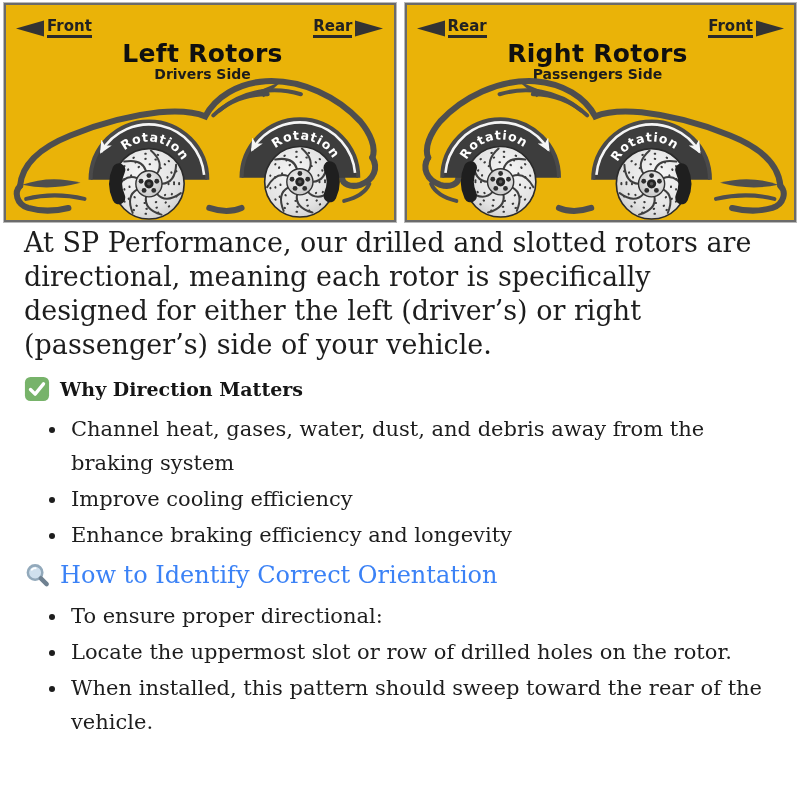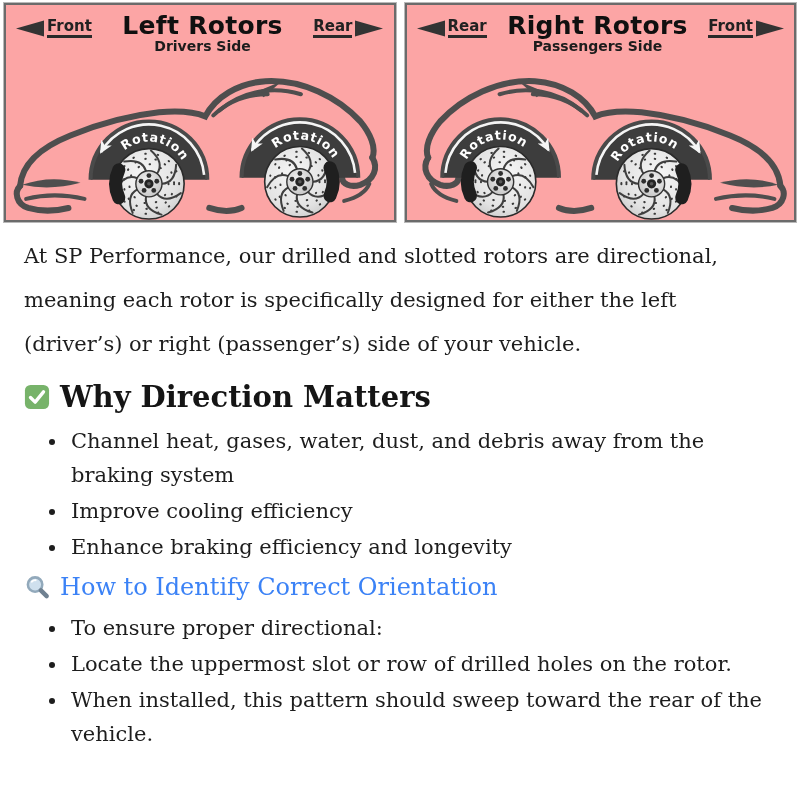--- a/index.html
+++ b/index.html
@@ -1,38 +1,38 @@
 <!DOCTYPE html>
 <html><head>
 <meta charset="utf-8">
 <style>
   html,body { margin:0; padding:0; background:#ffffff; }
   body { width:800px; height:800px; font-family:"DejaVu Serif", serif; color:#1d1d1d; overflow:hidden; }
 
   
   .diagram { display:flex; gap:9px; padding:3px 4px 0 4px; }
-  .panel { flex:1; border:2px solid #6b6b6b; box-shadow:0 0 0 1px #b9b9b9; background:#fca5a5; }
+  .panel { flex:1; border:2px solid #6b6b6b; box-shadow:0 0 0 1px #b9b9b9; background:#eab308; }
   .panel-header { display:flex; align-items:flex-start; justify-content:space-between; padding:8px 10px 0 10px; font-family:"DejaVu Sans", sans-serif; height:46px; }
   .dir-label { display:flex; align-items:center; gap:1px; margin-top:5px; }
   .dir-text { font-weight:bold; font-size:15px; color:#222; border-bottom:3px solid #2a2a2a; line-height:17px; }
-  .panel-title { text-align:center; line-height:1.05; }
+  .panel-title { text-align:center; line-height:1.05;margin-top:28px; }
   .panel-title .main { font-size:25px; font-weight:bold; color:#101010; letter-spacing:0.3px; }
   .panel-title .sub { font-size:14px; font-weight:bold; color:#1c1c1c; }
   svg.car { display:block; width:100%; height:auto; }
   .body-line  { fill:none; stroke:#4e4e4e; stroke-width:6; stroke-linecap:round; }
   .body-line2 { fill:none; stroke:#4e4e4e; stroke-width:4; stroke-linecap:round; }
   .body-fill  { fill:#4e4e4e; stroke:none; }
   .rotarrow   { fill:none; stroke:#f5f5f5; stroke-width:2.6; }
   .caliper    { fill:none; stroke:#1f1f1f; stroke-width:13; stroke-linecap:round; }
   text.rot    { font-family:"DejaVu Sans", sans-serif; font-size:12.5px; font-weight:bold; fill:#ffffff; letter-spacing:0.8px; }
 
   
   .content { padding:0 24px; }
-  p.intro { font-size:21px; line-height:44px; margin:12px 0 0 0; }
-  .sec-heading1 { display:flex; align-items:center; gap:10px; margin-top:14px; font-size:29px; font-weight:bold; color:#151515; }
+  p.intro { font-size:27px; line-height:34px; margin:4px 0 0 0; }
+  .sec-heading1 { display:flex; align-items:center; gap:10px; margin-top:14px; font-size:19px; font-weight:bold; color:#151515; }
   .sec-heading2 { display:flex; align-items:center; gap:9px; margin-top:9px; font-size:24px; font-weight:normal; color:#3b82f6; }
   p.lead { font-size:21px; margin:18px 0 0 0; }
   ul.blist { margin:10px 0 0 0; padding-left:44px; }
   ul.blist li { font-size:21px; line-height:34px; margin:2px 0; padding-left:3px; }
 </style>
 </head>
 <body>
 
 <div class="page">
 

